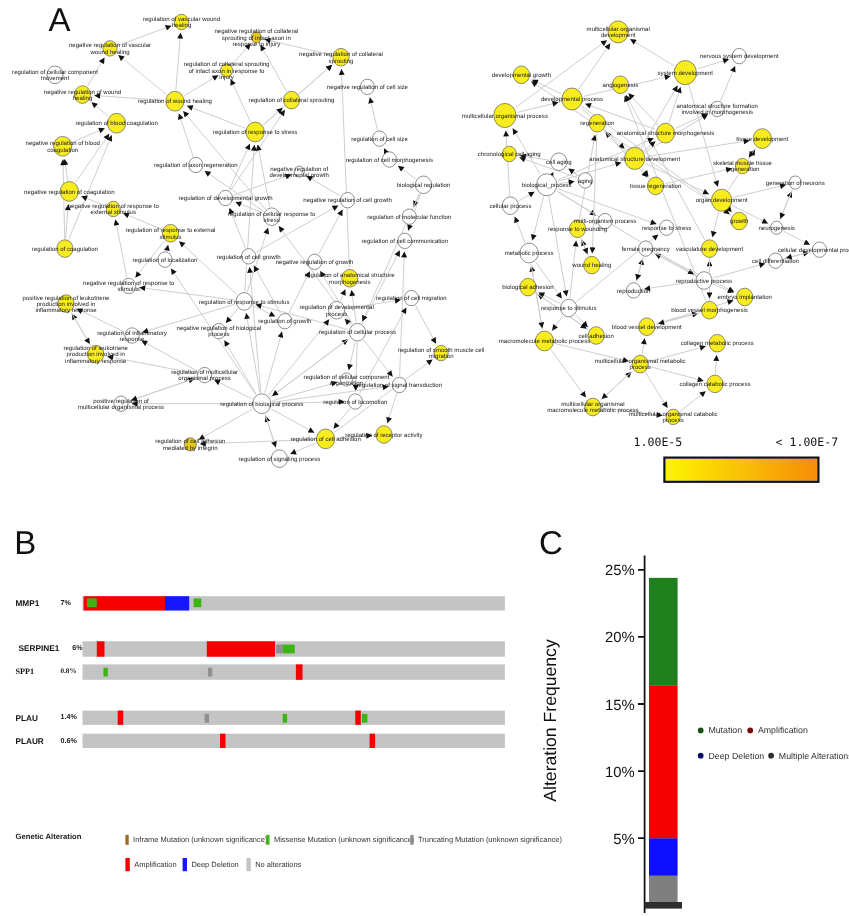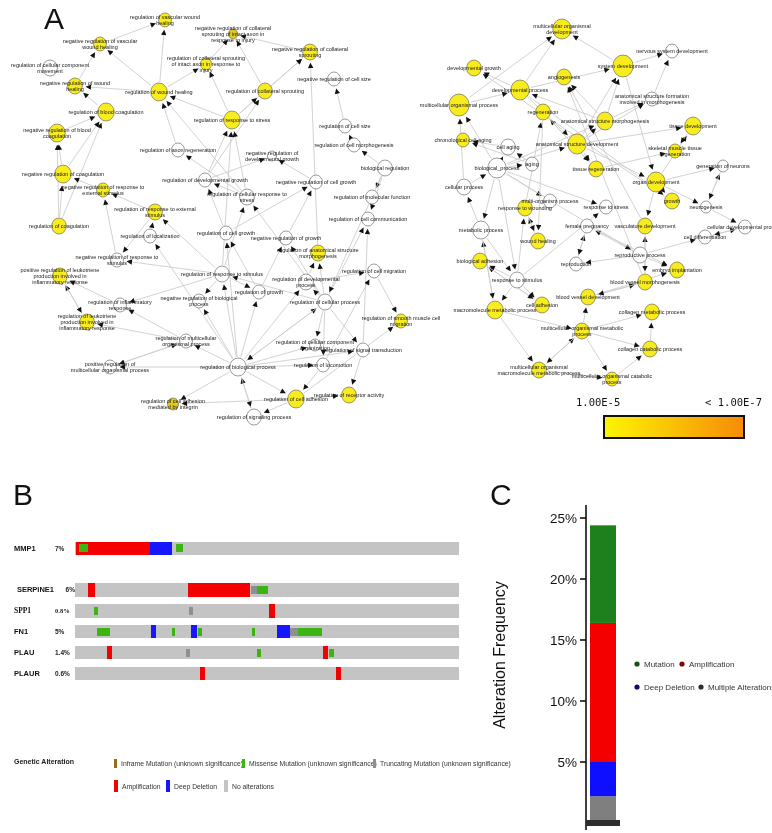--- a/index.html
+++ b/index.html
@@ -469,35 +469,20 @@
       </div>
       <div class="op-row" style="top: 124.25px; font-family: Liberation Serif, serif;">
         <span class="op-gene">SPP1</span>
         <span class="op-pct">0.8%</span>
         <div class="op-track" style="background: rgb(196, 196, 196);">
           <div class="op-seg small" style="left: 18.816px; width: 4.224px; background: rgb(60, 181, 20);"></div>
           <div class="op-seg small" style="left: 114.048px; width: 3.84px; background: rgb(143, 143, 143);"></div>
           <div class="op-seg" style="left: 193.92px; width: 6.144px; background: rgb(245, 0, 0);"></div>
         </div>
       </div>
-      <div class="op-row" style="top: 145.1px;">
-        <span class="op-gene">FN1</span>
-        <span class="op-pct">5%</span>
-        <div class="op-track" style="background: rgb(196, 196, 196);">
-          <div class="op-seg small" style="left: 21.888px; width: 13.056px; background: rgb(60, 181, 20);"></div>
-          <div class="op-seg" style="left: 76.032px; width: 4.992px; background: rgb(23, 23, 255);"></div>
-          <div class="op-seg small" style="left: 97.152px; width: 2.688px; background: rgb(60, 181, 20);"></div>
-          <div class="op-seg" style="left: 115.968px; width: 6.144px; background: rgb(23, 23, 255);"></div>
-          <div class="op-seg small" style="left: 122.88px; width: 4.224px; background: rgb(60, 181, 20);"></div>
-          <div class="op-seg small" style="left: 177.024px; width: 3.072px; background: rgb(60, 181, 20);"></div>
-          <div class="op-seg" style="left: 201.984px; width: 13.056px; background: rgb(23, 23, 255);"></div>
-          <div class="op-seg small" style="left: 215.04px; width: 8.064px; background: rgb(143, 143, 143);"></div>
-          <div class="op-seg small" style="left: 223.104px; width: 23.808px; background: rgb(60, 181, 20);"></div>
-        </div>
-      </div>
       <div class="op-row" style="top: 186.8px;">
         <span class="op-gene">PLAUR</span>
         <span class="op-pct">0.6%</span>
         <div class="op-track" style="background: rgb(196, 196, 196);">
           <div class="op-seg" style="left: 125.184px; width: 4.992px; background: rgb(245, 0, 0);"></div>
           <div class="op-seg" style="left: 261.12px; width: 4.992px; background: rgb(245, 0, 0);"></div>
         </div>
       </div>
       <div class="op-row" style="top: 165.95px;">
         <span class="op-gene">PLAU</span>

